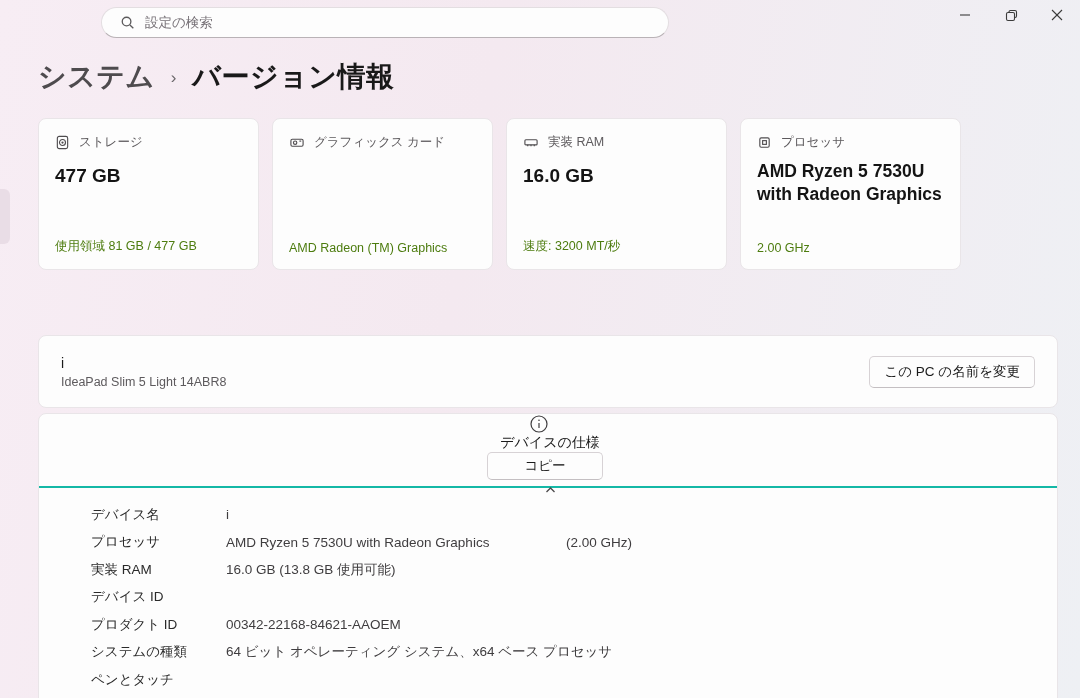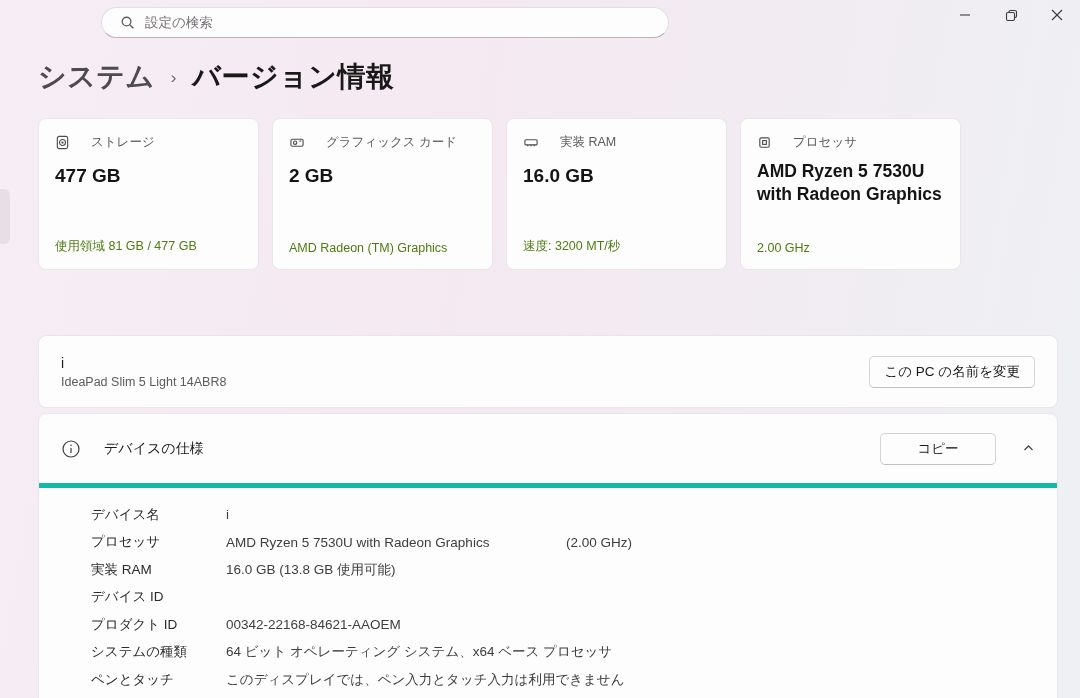--- a/index.html
+++ b/index.html
@@ -35,21 +35,21 @@
 
   
   .edge-pill { position:absolute; left:-6px; top:189px; width:16px; height:55px; border-radius:6px; background:#e9dde6; }
 
   
   .card {
     position:absolute; top:118px; width:221px; height:152px;
     background:#fdfdfd; border:1px solid #e9e5e8; border-radius:8px;
     padding:15px 16px;
   }
-  .card-head { display:flex; align-items:center; gap:21px; color:#5d5a5d; font-size:12.5px; }
+  .card-head { display:flex; align-items:center; gap:9px; color:#5d5a5d; font-size:12.5px; }
   .card-head .cicon { display:flex; color:#4f4c4f; }
   .card-value { margin-top:13px; font-size:19px; font-weight:700; color:#141414; line-height:1.3; }
   .card-footer { position:absolute; left:16px; bottom:14px; font-size:12.5px; color:#4d7c0f; white-space:nowrap; }
   .card4 .card-footer { bottom:14px; }
 
   
   .device-panel {
     position:absolute; left:38px; top:335px; width:1020px; height:73px;
     background:#fdfdfd; border:1px solid #e9e5e8; border-radius:8px;
     display:flex; align-items:center; padding:0 22px;
@@ -63,21 +63,22 @@
     padding:4px 14px; height:32px; cursor:default;
   }
 
   
   .specs-card {
     position:absolute; left:38px; top:413px; width:1020px; height:300px;
     background:#fdfdfd; border:1px solid #e9e5e8; border-radius:8px 8px 0 0;
   }
   .specs-header {
     height:74px; display:flex; align-items:center; padding:0 18px 0 22px;
-    border-bottom:5px solid #14b8a6;
+    border-bottom:2px solid #14b8a6;
+    flex-direction:column;
   }
   .specs-header .iicon { color:#3e3c3e; display:flex; margin-right:23px; }
   .specs-title { flex:1; font-size:14px; color:#1b1b1b; }
   .copy-btn { width:116px; margin-right:22px;margin-left:12px; }
   .chev { color:#4a484a; display:flex; padding:4px; }
 
   .spec-rows { padding-top:13px; }
   .spec-row { position:relative; height:27.5px; display:flex; align-items:center; font-size:13.5px; }
   .spec-label { margin-left:52px; width:135px; color:#2a2a2a; flex:none; }
   .spec-value { color:#3f3d3f; white-space:nowrap; }
@@ -149,21 +150,20 @@
   <div class="card-head">
     <span class="cicon">
       <svg width="16" height="15" viewBox="0 0 16 16" fill="none" stroke="currentColor" stroke-width="1.2">
         <rect x="1.5" y="4.5" width="13" height="7.5" rx="1.5"></rect>
           <circle cx="6" cy="8.2" r="1.8"></circle>
           <line x1="10.5" y1="6.5" x2="12.5" y2="6.5"></line>
       </svg>
     </span>
     <span>グラフィックス カード</span>
   </div>
-  <div class="card-value">2 GB</div>
   <div class="card-footer">AMD Radeon (TM) Graphics</div>
 </div>
 
 <div class="card" style="left:506px;">
   <div class="card-head">
     <span class="cicon">
       <svg width="16" height="15" viewBox="0 0 16 16" fill="none" stroke="currentColor" stroke-width="1.2">
         <rect x="1.5" y="5" width="13" height="5.5" rx="1"></rect>
           <line x1="4.5" y1="10.5" x2="4.5" y2="12"></line>
           <line x1="8" y1="10.5" x2="8" y2="12"></line>
@@ -236,16 +236,15 @@
     <div class="spec-row">
       <span class="spec-label">プロダクト ID</span>
       <span class="spec-value">00342-22168-84621-AAOEM</span>
     </div>
     <div class="spec-row">
       <span class="spec-label">システムの種類</span>
       <span class="spec-value">64 ビット オペレーティング システム、x64 ベース プロセッサ</span>
     </div>
     <div class="spec-row">
       <span class="spec-label">ペンとタッチ</span>
-      <span class="spec-value">このディスプレイでは、ペン入力とタッチ入力は利用できません</span>
     </div>
   </div>
 </div>
 
 </body></html>

